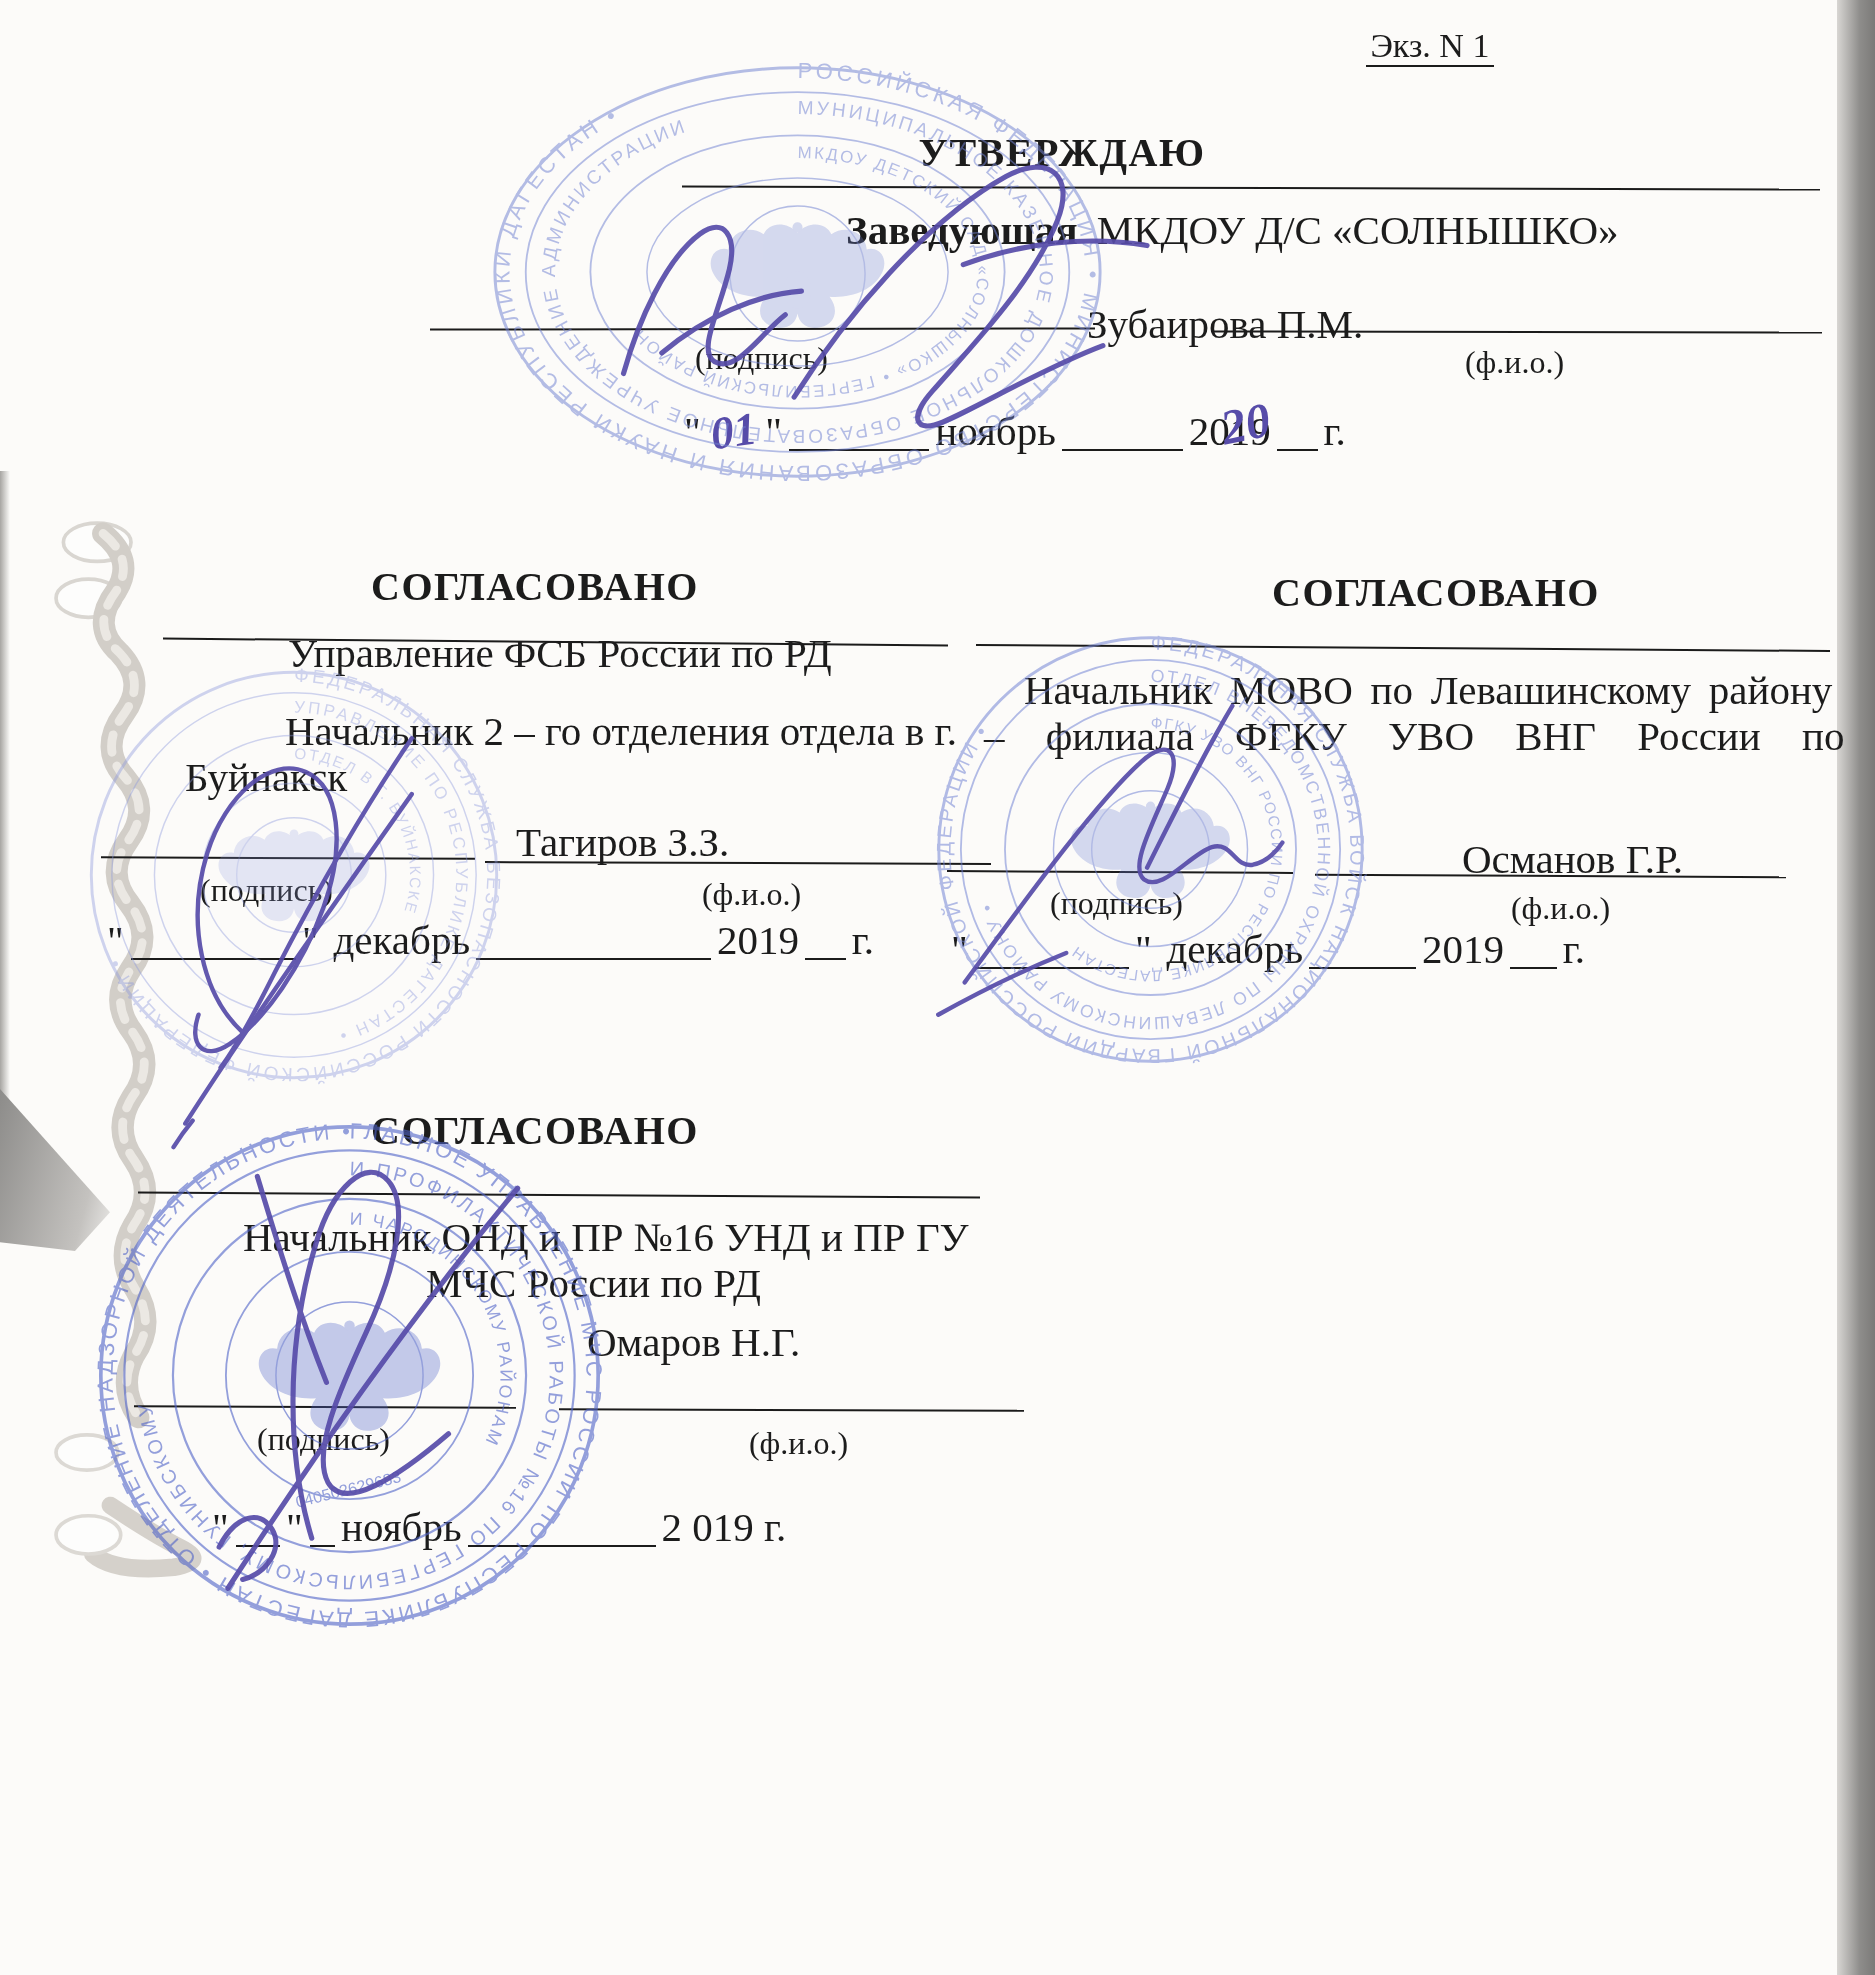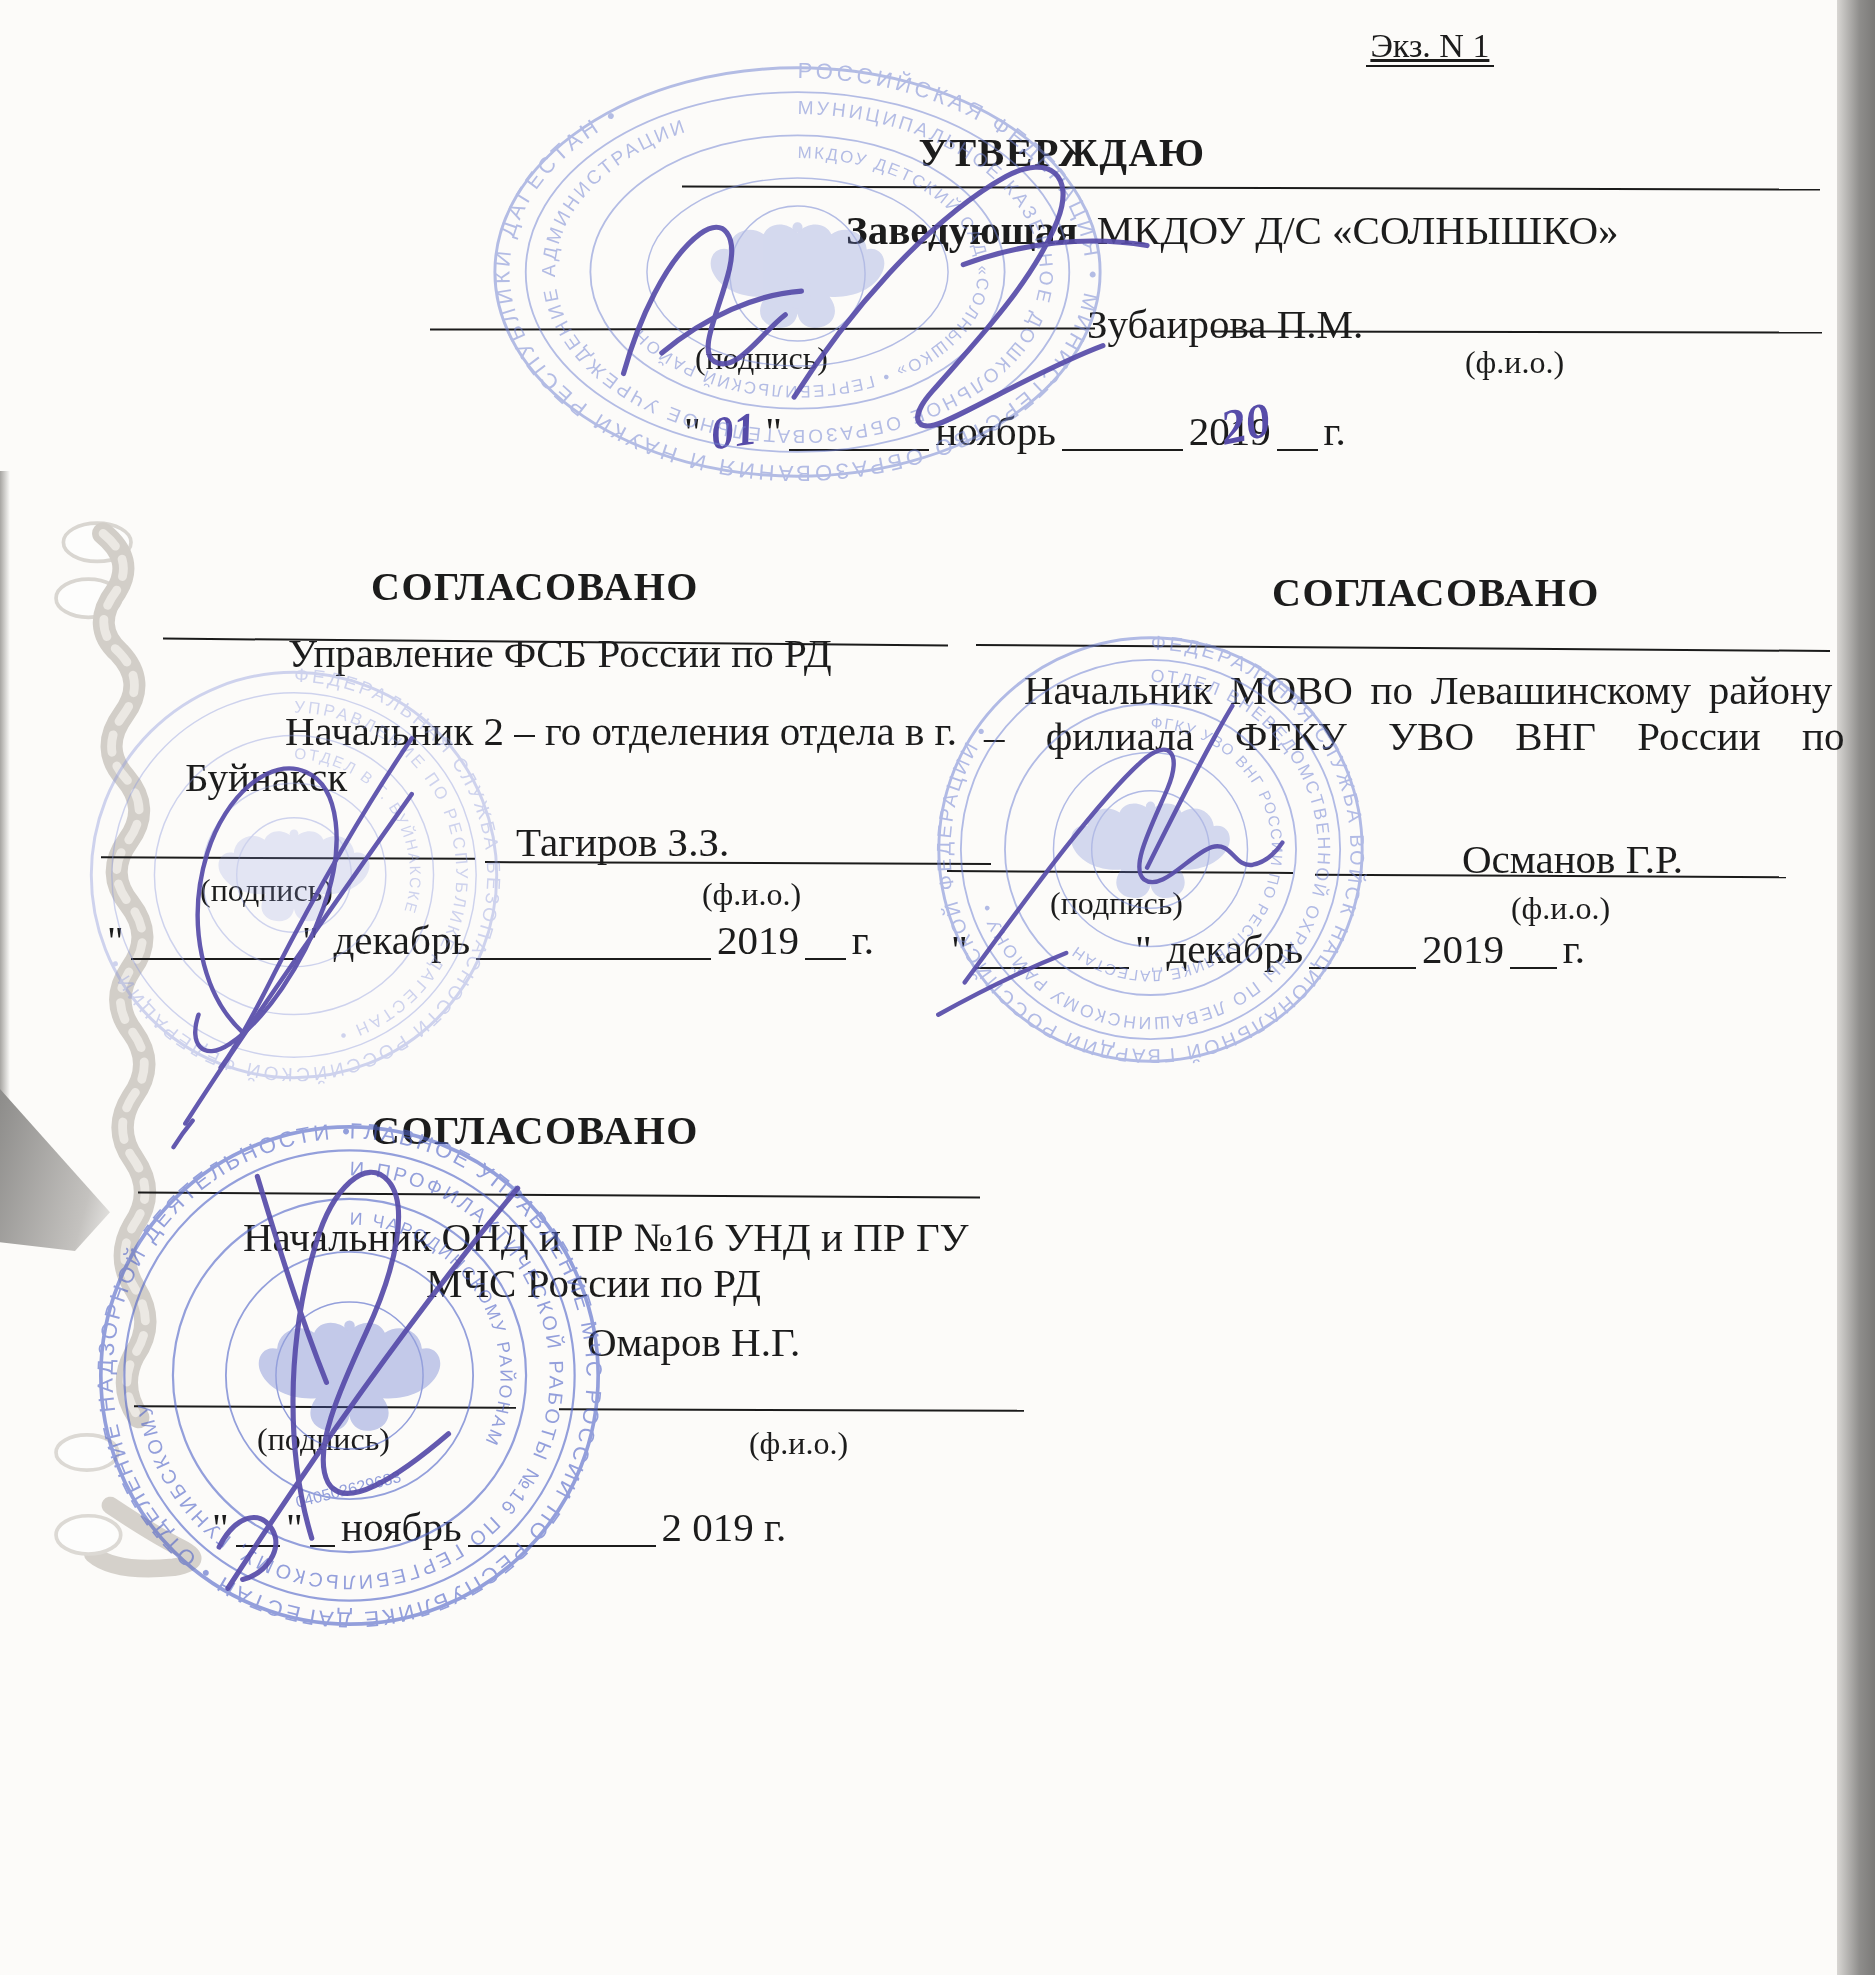--- a/index.html
+++ b/index.html
@@ -15,21 +15,21 @@
   .lbl{font-size:32px; text-align:center; white-space:nowrap;}
   .rule{position:absolute; border-top:2.9px solid #1b1b1b; height:0;}
   .blank{display:inline-block; height:0; border-top:2.9px solid #1c1c1c; vertical-align:-5.9px; margin:0 5.9px;}
   .daterow{font-size:41px; white-space:nowrap;}
   .q{letter-spacing:1.5px;}
   .hand{color:#574ca9; font-style:italic; font-weight:bold;}
   .stamp{position:absolute; pointer-events:none;}
   .stamp text{font-family:"Liberation Sans", sans-serif; fill:currentColor;}
   .sig path{fill:none; stroke:#574ca9; stroke-linecap:round; stroke-linejoin:round;}
   .title{font-size:47px; font-weight:bold; letter-spacing:2.2px; text-align:center; white-space:nowrap;}
-  .copy{font-size:34px; white-space:nowrap;text-decoration:underline;}
+  .copy{font-size:34px; white-space:nowrap;}
   .copy span{border-bottom:2.9px solid #1b1b1b; padding:0 4.4px 1.5px 4.4px;}
   .edge-right{position:absolute; right:0; top:0; width:38px; height:100%;
     background:linear-gradient(to right,#d8d6d3,#8e8d8b 60%,#7b7a78);}
   .edge-left{position:absolute; left:0; top:471px; width:10.3px; height:662px;
     background:linear-gradient(to right,#a7a5a2,rgba(200,198,195,0));}
   .wedge{position:absolute; left:0; top:1075px; width:125px; height:176px;
     background:linear-gradient(105deg,#8b8a88,#c4c2bf 70%,rgba(240,238,235,0));
     clip-path:polygon(0 8%, 88% 78%, 60% 100%, 0 95%);}
 </style>
 </head>

